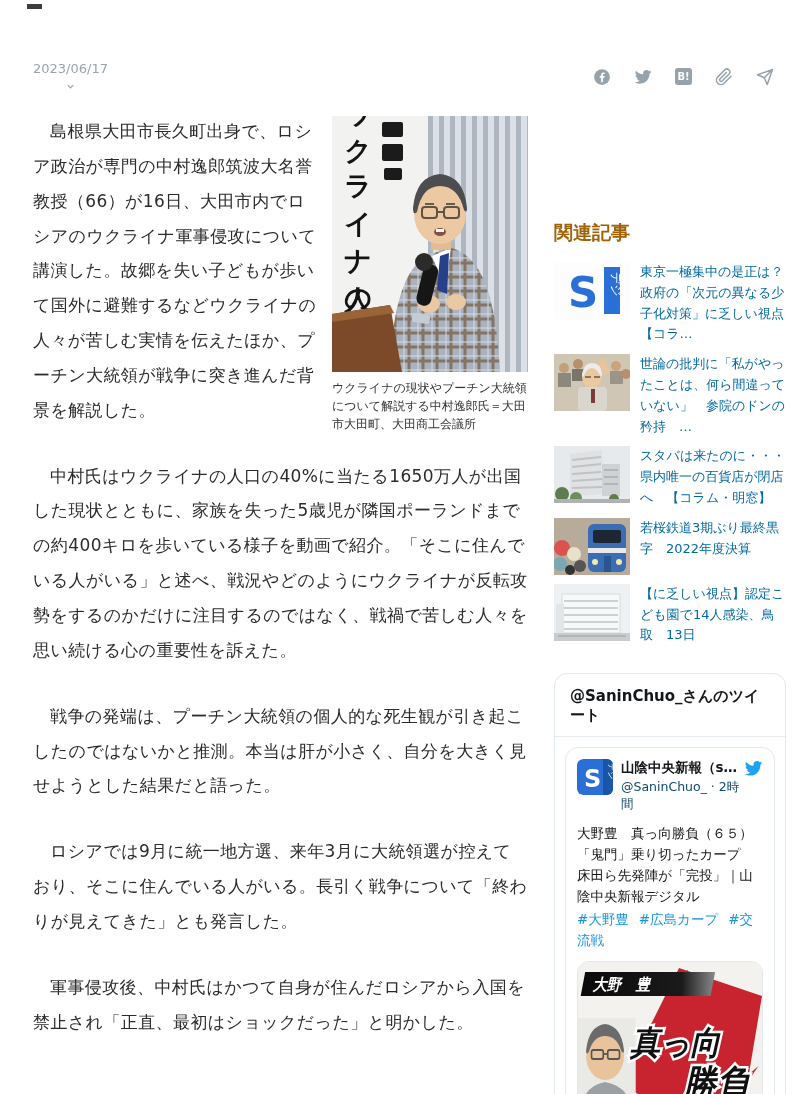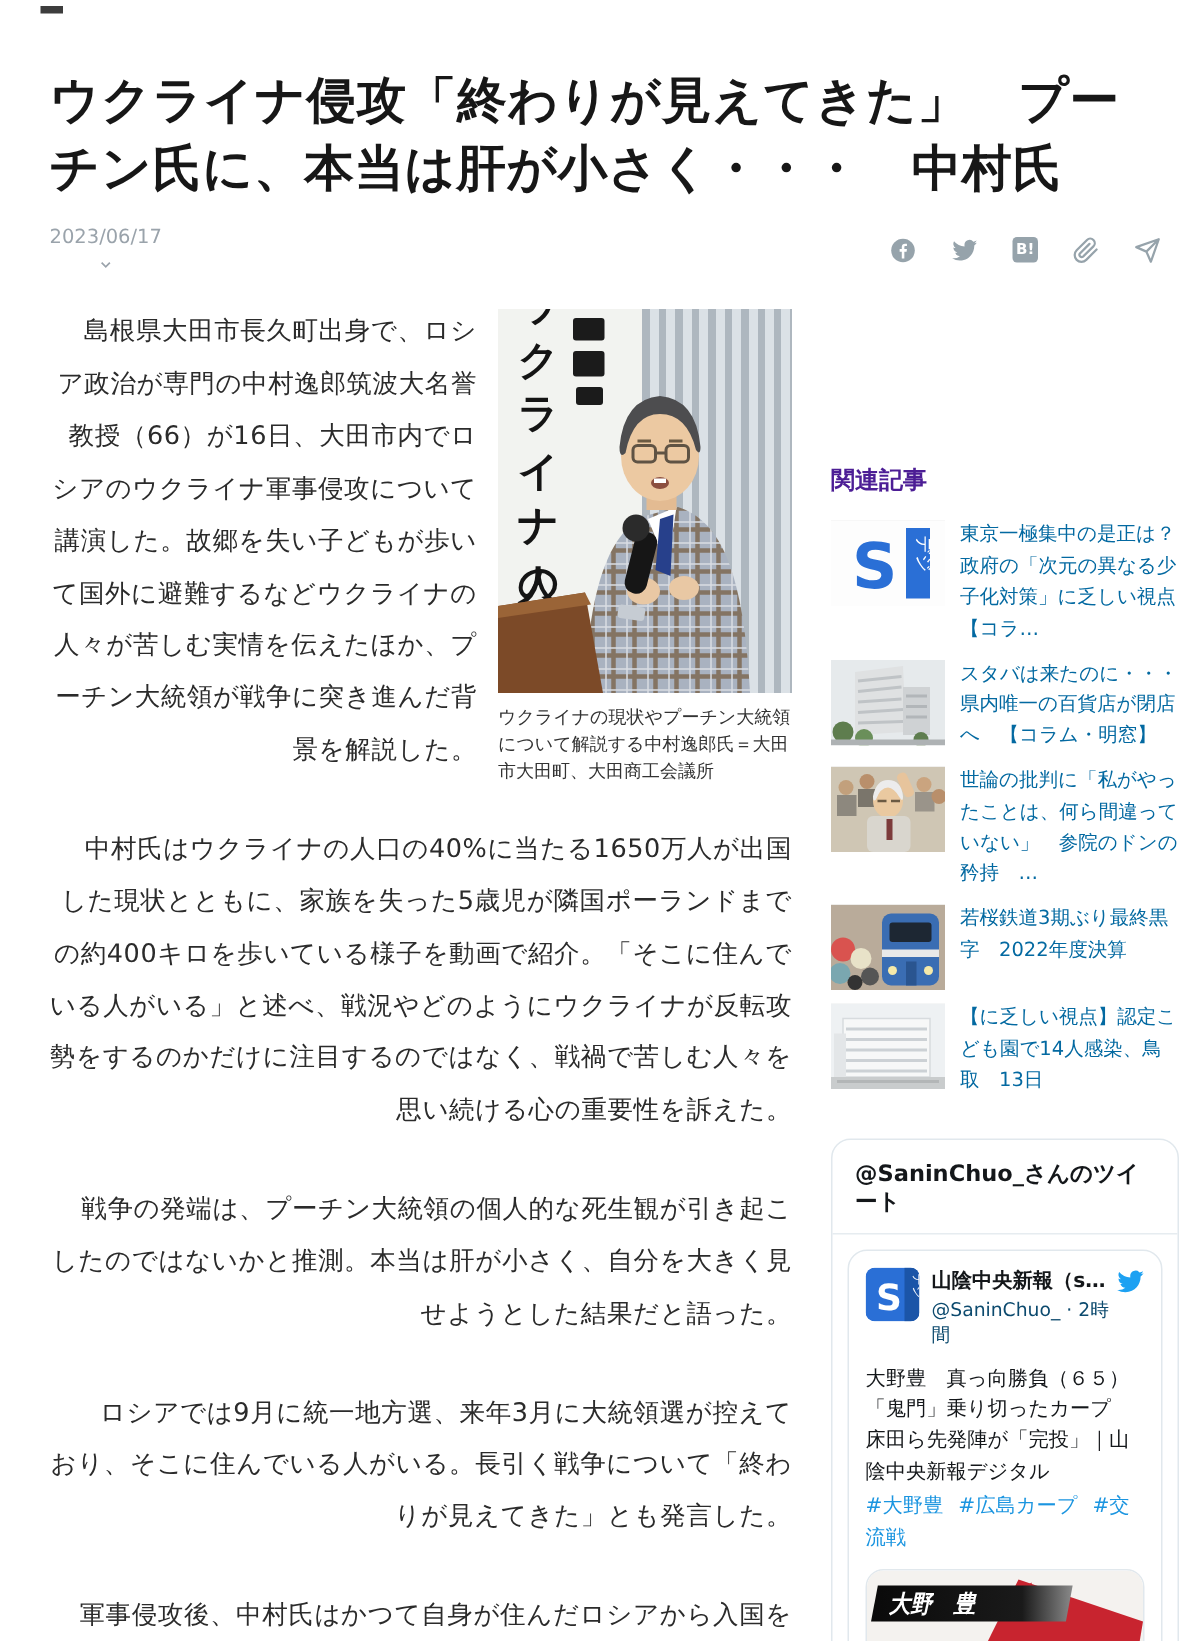--- a/index.html
+++ b/index.html
@@ -28,23 +28,23 @@
   .photo { position:relative; width:196px; height:256px; overflow:hidden; background:#c6ccd1; }
   .photo .board { position:absolute; left:0; top:0; width:96px; height:100%; background:#f2f3f0; }
   .photo .blinds { position:absolute; left:96px; top:0; right:0; height:100%;
     background:repeating-linear-gradient(90deg,#aeb7bf 0 5px,#dbe1e6 5px 11px); }
   .photo .vtext { position:absolute; left:8px; top:-34px; writing-mode:vertical-rl;
     text-orientation:upright; font-size:27px; font-weight:800; color:#141414; letter-spacing:6px; }
   .photo svg.scene { position:absolute; left:0; top:0; }
   figcaption { margin-top:7px; font-size:12px; line-height:1.5; color:#333; }
 
   .article-col p { font-size:17px; line-height:2.05; color:#2b2b2b; text-indent:1em;
-    margin-bottom:31px; letter-spacing:0.4px;text-align:right; }
-
-  .rel-heading { font-size:16px; font-weight:700; color:#4c1d95; margin:106px 0 16px; }
+    margin-bottom:31px; letter-spacing:0.4px; }
+
+  .rel-heading { font-size:19px; font-weight:700; color:#a16207; margin:106px 0 16px; }
   .rel-item { display:flex; gap:10px; margin-bottom:9px; cursor:pointer; }
   .rel-thumb { flex:none; width:76px; height:57px; overflow:hidden; background:#eee; }
   .rel-title { font-size:13px; line-height:1.6; color:#0369a1; }
 
   .tweet-widget { margin-top:27px; border:1px solid #e1e8ed; border-radius:13px;
     background:#fff; width:232px; }
   .tw-head { padding:13px 15px 11px; font-size:15px; font-weight:700; color:#14171a;
     border-bottom:1px solid #e6ecf0; }
   .tweet-box { margin:10px; border:1px solid #e1e8ed; border-radius:13px; padding:11px 11px 8px; }
   .tweet-top { display:flex; align-items:flex-start; }
@@ -60,21 +60,20 @@
   .link-card { margin-top:10px; border:1px solid #e1e8ed; border-radius:12px; overflow:hidden; cursor:pointer; }
   .card-img { display:block; width:100%; height:148px; }
 </style>
 </head>
 <body>
 
 <div class="page">
   <div class="top-dash"></div>
   <div class="container">
 
-    <h1 class="headline">ウクライナ侵攻「終わりが見えてきた」　プーチン氏に、本当は肝が小さく・・・　中村氏</h1>
 
     <div class="meta-row">
       <div class="date-wrap">
         <span>2023/06/17</span>
         <svg width="11" height="11" viewBox="0 0 24 24" fill="none" stroke="#9aa3ab" stroke-width="2.5">
             <path d="M6 9l6 6 6-6"></path>
           </svg>
       </div>
       <div class="share-row">
         <svg class="sicon" viewBox="0 0 24 24" fill="currentColor">
@@ -156,54 +155,54 @@
               <rect x="50" y="5" width="16" height="47" fill="#2a6fd6"></rect>
               <text transform="rotate(90 58 10)" x="58" y="10" font-size="12" fill="#ffffff">デジ</text>
             </svg>
           </div>
           <div class="rel-title">東京一極集中の是正は？　政府の「次元の異なる少子化対策」に乏しい視点　【コラ…</div>
         </div>
 
         <div class="rel-item">
           <div class="rel-thumb">
             <svg width="76" height="57" viewBox="0 0 76 57">
-              <rect width="76" height="57" fill="#e6eaec"></rect>
-              <polygon points="16,8 48,4 50,48 16,50" fill="#dfe1e2"></polygon>
-              <path d="M18 14 L47 11 M18 21 L47 18 M18 28 L47 26 M18 35 L48 33 M18 42 L48 41" stroke="#bfc3c6" stroke-width="2"></path>
-              <rect x="48" y="18" width="18" height="32" fill="#cfd2d4"></rect>
-              <path d="M50 24 H64 M50 31 H64 M50 38 H64" stroke="#b2b6b9" stroke-width="2"></path>
-              <circle cx="8" cy="48" r="7" fill="#5e7d4e"></circle>
-                <circle cx="22" cy="52" r="6" fill="#6a8f5a"></circle>
-              <circle cx="60" cy="53" r="5" fill="#5e7d4e"></circle>
-              <rect x="0" y="53" width="76" height="4" fill="#aeb2b4"></rect>
-            </svg>
-          </div>
-          <div class="rel-title">スタバは来たのに・・・　県内唯一の百貨店が閉店へ　【コラム・明窓】</div>
-        </div>
-
-        <div class="rel-item">
-          <div class="rel-thumb">
-            <svg width="76" height="57" viewBox="0 0 76 57">
               <rect width="76" height="57" fill="#cfc6b4"></rect>
               <circle cx="10" cy="14" r="5" fill="#c2a07c"></circle>
                 <rect x="4" y="19" width="13" height="14" fill="#8d887e"></rect>
               <circle cx="24" cy="10" r="5" fill="#b98f6b"></circle>
                 <rect x="18" y="15" width="12" height="12" fill="#7a756b"></rect>
               <circle cx="62" cy="12" r="5" fill="#caa47f"></circle>
                 <rect x="56" y="17" width="13" height="13" fill="#9a948a"></rect>
               <circle cx="72" cy="20" r="5" fill="#b98f6b"></circle>
               <rect x="46" y="4" width="7" height="17" rx="3" fill="#e7c49c" transform="rotate(-24 49 12)"></rect>
               <ellipse cx="38" cy="23" rx="10" ry="11" fill="#eac9a0"></ellipse>
               <path d="M28 20 Q30 9 38 9 Q47 9 48 20 Q48 24 46 21 Q42 14 38 14 Q33 14 30 22 Q28 24 28 20Z" fill="#ececec"></path>
               <path d="M31 23 H37 M40 23 H46" stroke="#6b5a43" stroke-width="1.6"></path>
               <rect x="24" y="33" width="29" height="24" rx="4" fill="#d9d6ce"></rect>
               <rect x="37" y="35" width="4" height="14" fill="#7c3b3b"></rect>
             </svg>
           </div>
           <div class="rel-title">世論の批判に「私がやったことは、何ら間違っていない」　参院のドンの矜持　…</div>
+        </div>
+
+        <div class="rel-item">
+          <div class="rel-thumb">
+            <svg width="76" height="57" viewBox="0 0 76 57">
+              <rect width="76" height="57" fill="#e6eaec"></rect>
+              <polygon points="16,8 48,4 50,48 16,50" fill="#dfe1e2"></polygon>
+              <path d="M18 14 L47 11 M18 21 L47 18 M18 28 L47 26 M18 35 L48 33 M18 42 L48 41" stroke="#bfc3c6" stroke-width="2"></path>
+              <rect x="48" y="18" width="18" height="32" fill="#cfd2d4"></rect>
+              <path d="M50 24 H64 M50 31 H64 M50 38 H64" stroke="#b2b6b9" stroke-width="2"></path>
+              <circle cx="8" cy="48" r="7" fill="#5e7d4e"></circle>
+                <circle cx="22" cy="52" r="6" fill="#6a8f5a"></circle>
+              <circle cx="60" cy="53" r="5" fill="#5e7d4e"></circle>
+              <rect x="0" y="53" width="76" height="4" fill="#aeb2b4"></rect>
+            </svg>
+          </div>
+          <div class="rel-title">スタバは来たのに・・・　県内唯一の百貨店が閉店へ　【コラム・明窓】</div>
         </div>
 
         <div class="rel-item">
           <div class="rel-thumb">
             <svg width="76" height="57" viewBox="0 0 76 57">
               <rect width="76" height="57" fill="#b9ab9a"></rect>
               <circle cx="8" cy="30" r="8" fill="#d9534f"></circle>
                 <circle cx="20" cy="36" r="7" fill="#e8e2c8"></circle>
               <circle cx="6" cy="46" r="7" fill="#7aa7b0"></circle>
                 <circle cx="26" cy="48" r="6" fill="#555"></circle>

